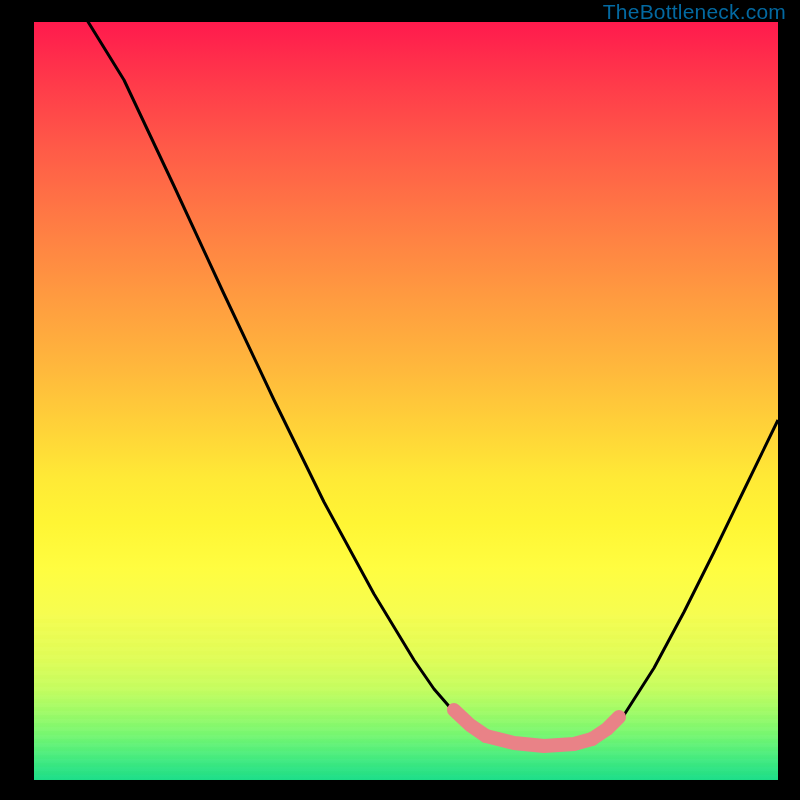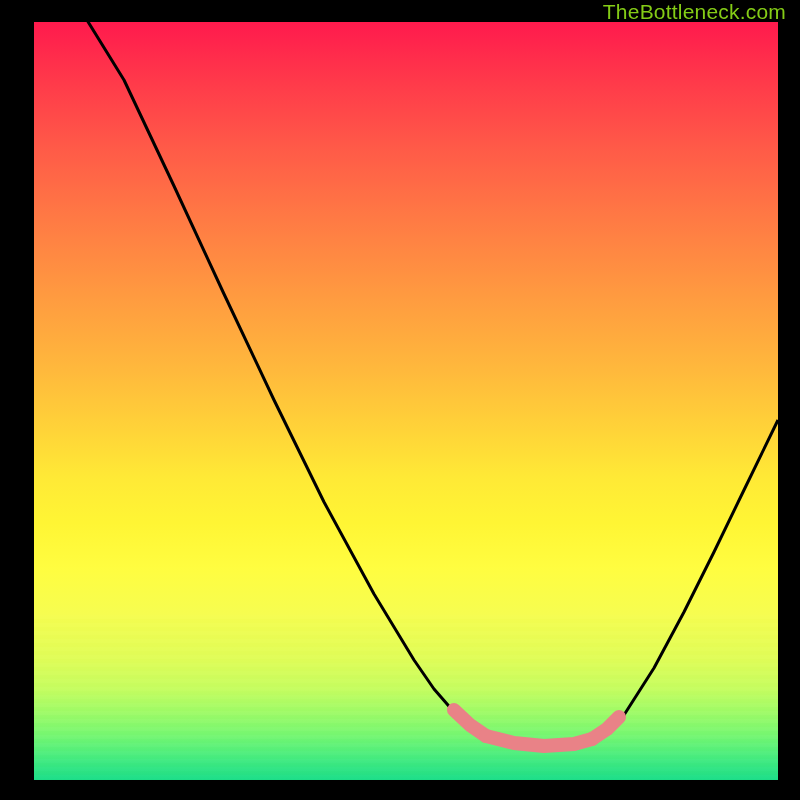--- a/index.html
+++ b/index.html
@@ -67,21 +67,21 @@
     );
     mix-blend-mode: overlay;
     opacity: 0.5;
   }
   .watermark {
     position: absolute;
     top: 0;
     right: 14px;
     font-family: Arial, Helvetica, sans-serif;
     font-size: 21px;
-    color: #84cc16;
+    color: #0369a1;
     font-weight: 500;
     letter-spacing: 0.2px;
   }
   svg.curves {
     position: absolute;
     left: 0;
     top: 0;
     width: 100%;
     height: 100%;
   }

